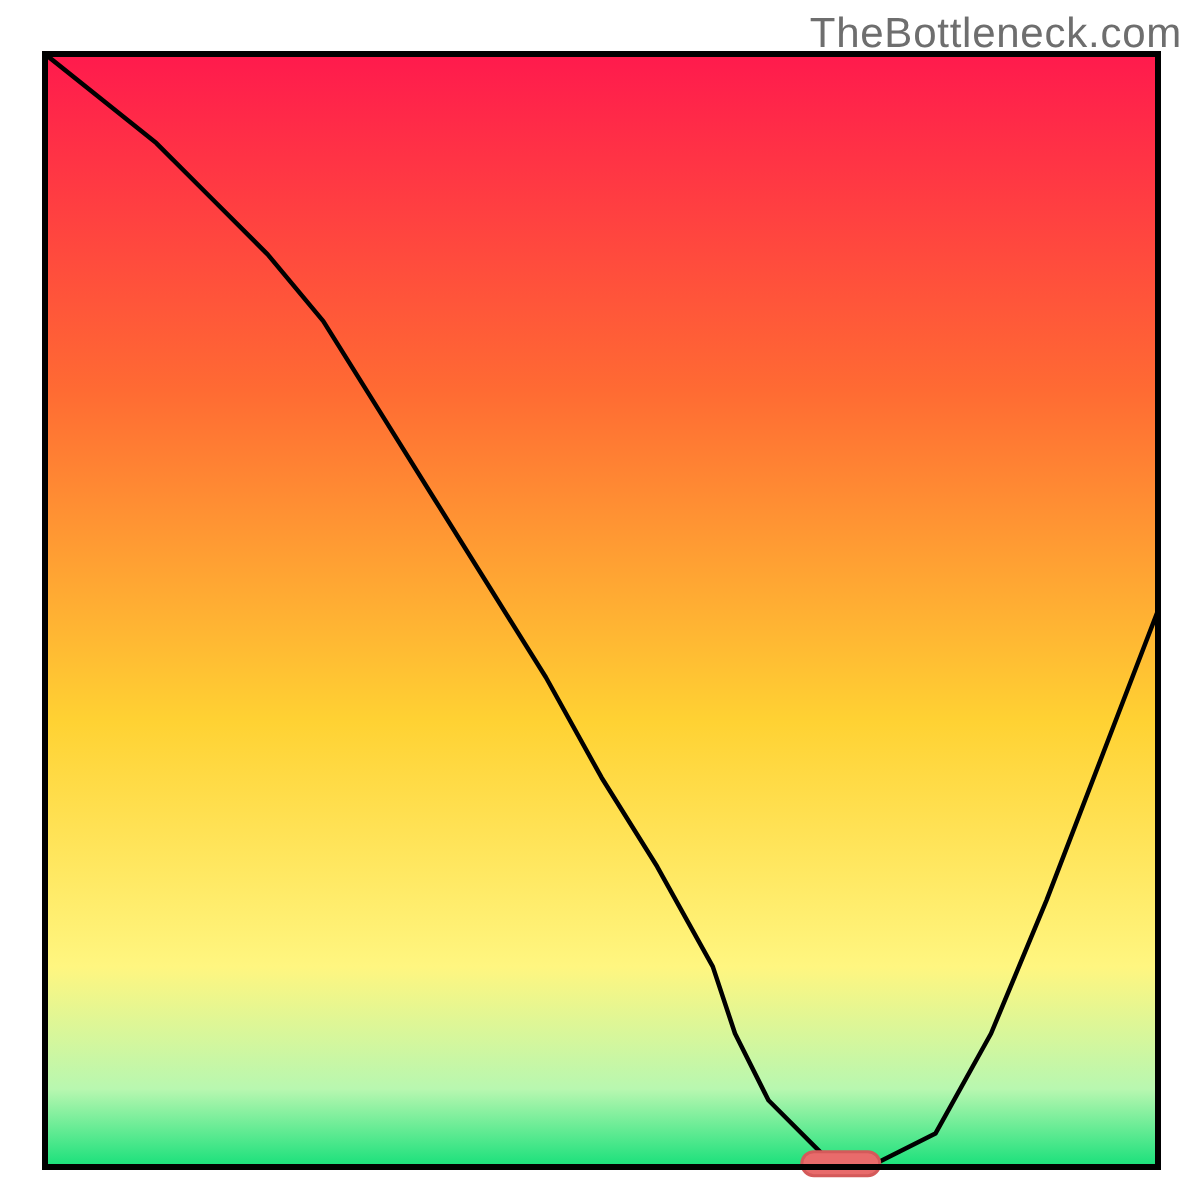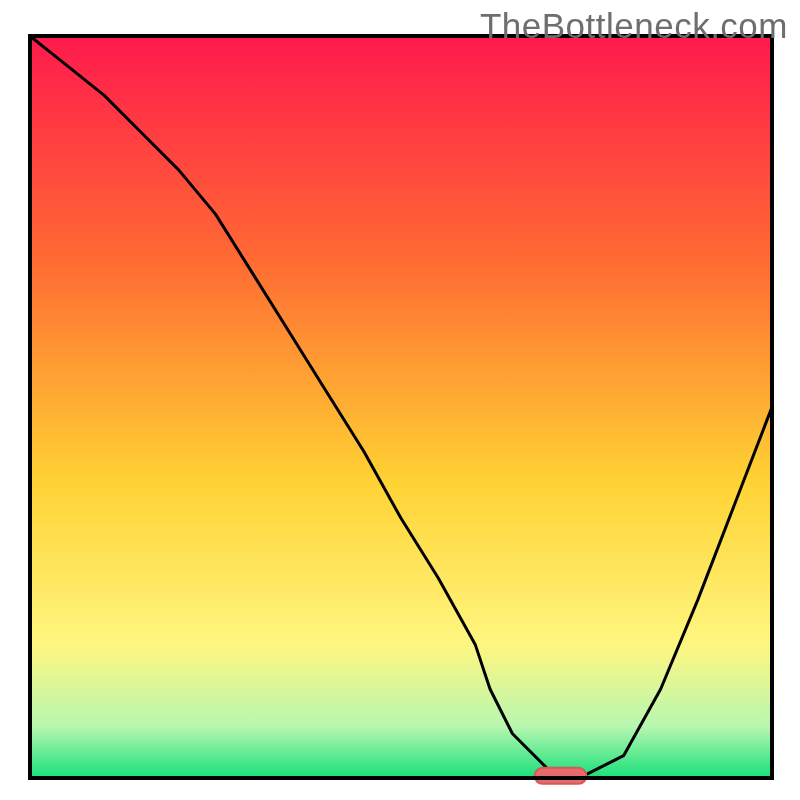--- a/index.html
+++ b/index.html
@@ -14,21 +14,21 @@
   .frame {
     position: relative;
     width: 800px;
     height: 800px;
     box-sizing: border-box;
   }
   .watermark {
     position: absolute;
     top: 6px;
     right: 12px;
-    font-size: 35px;
+    font-size: 28px;
     font-weight: 500;
     color: #6e6e6e;
     letter-spacing: 0.5px;
     z-index: 4;
   }
   svg {
     display: block;
   }
 </style>
 </head>

